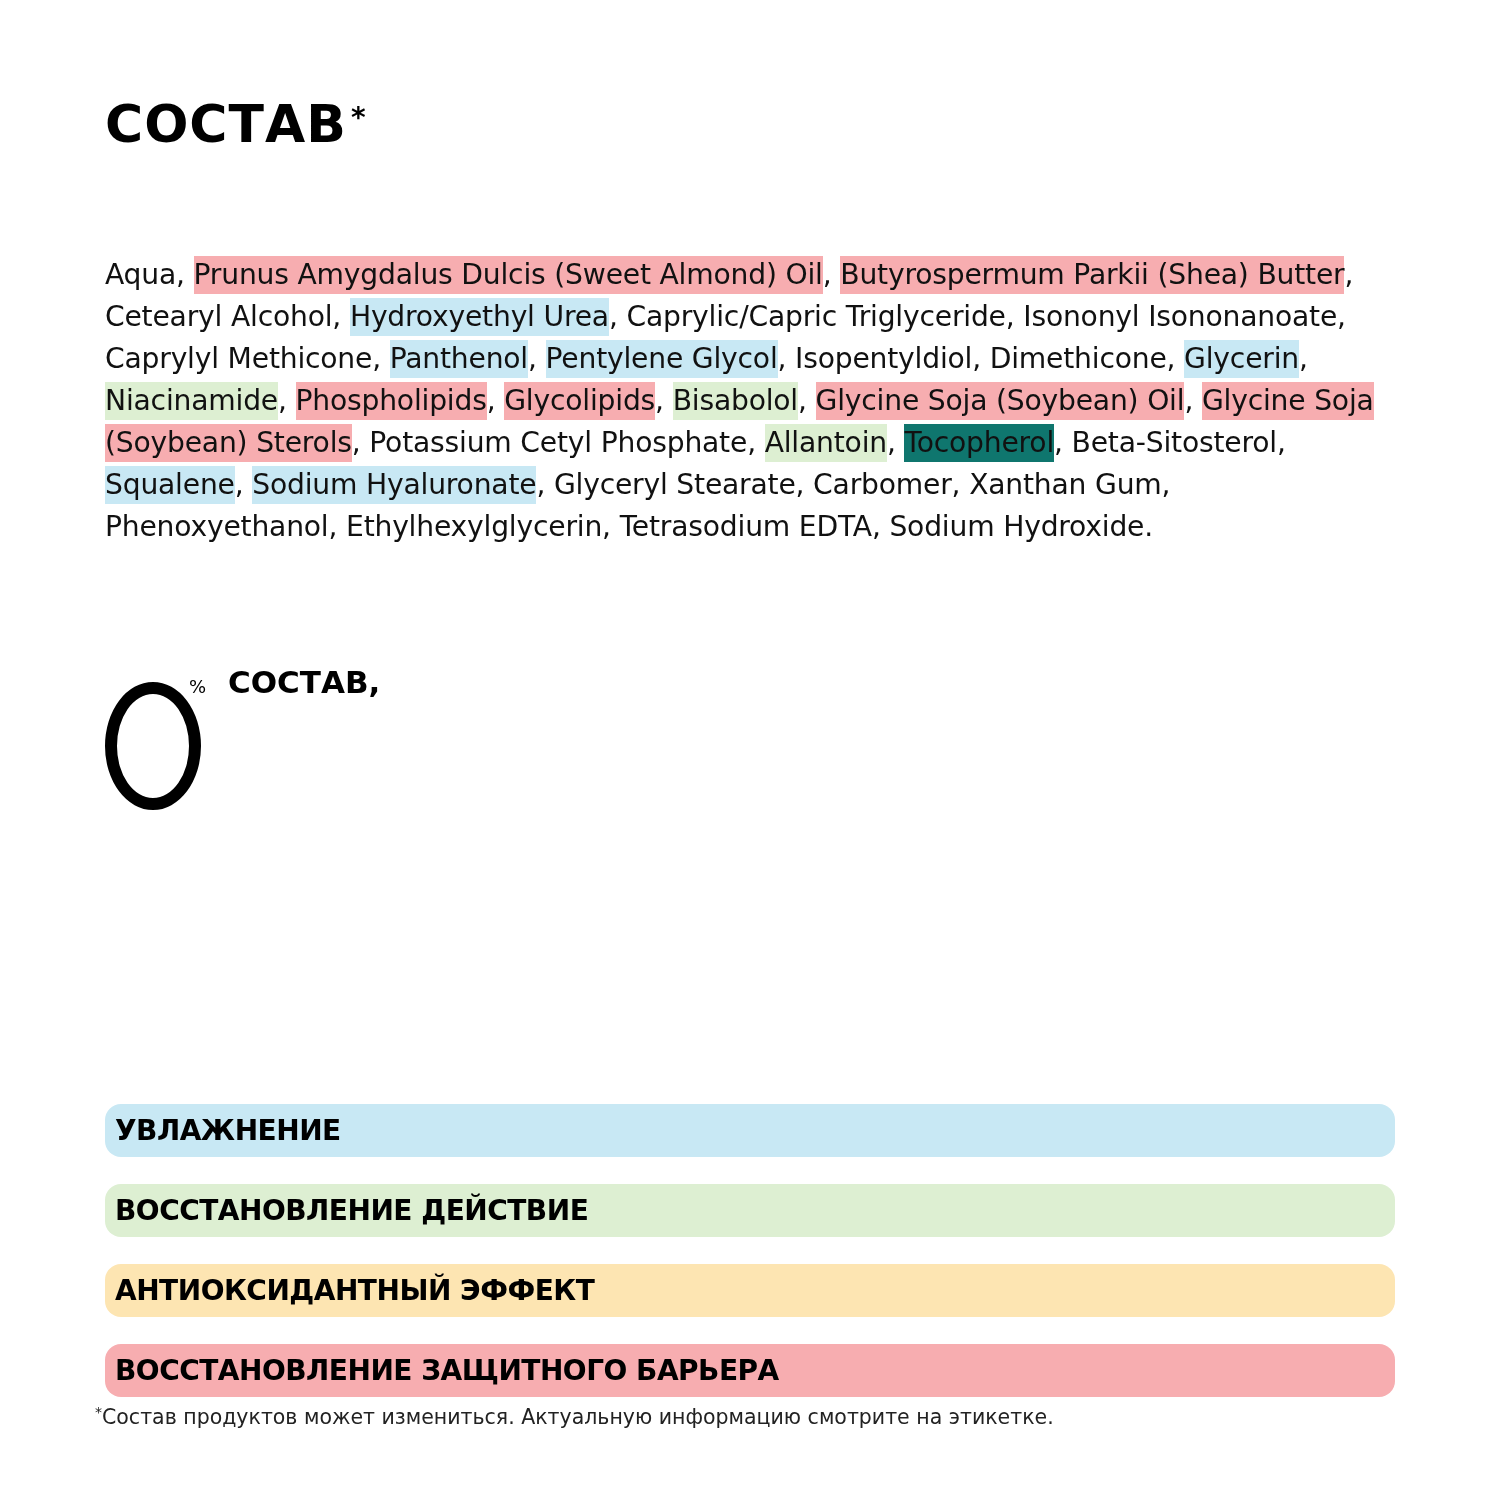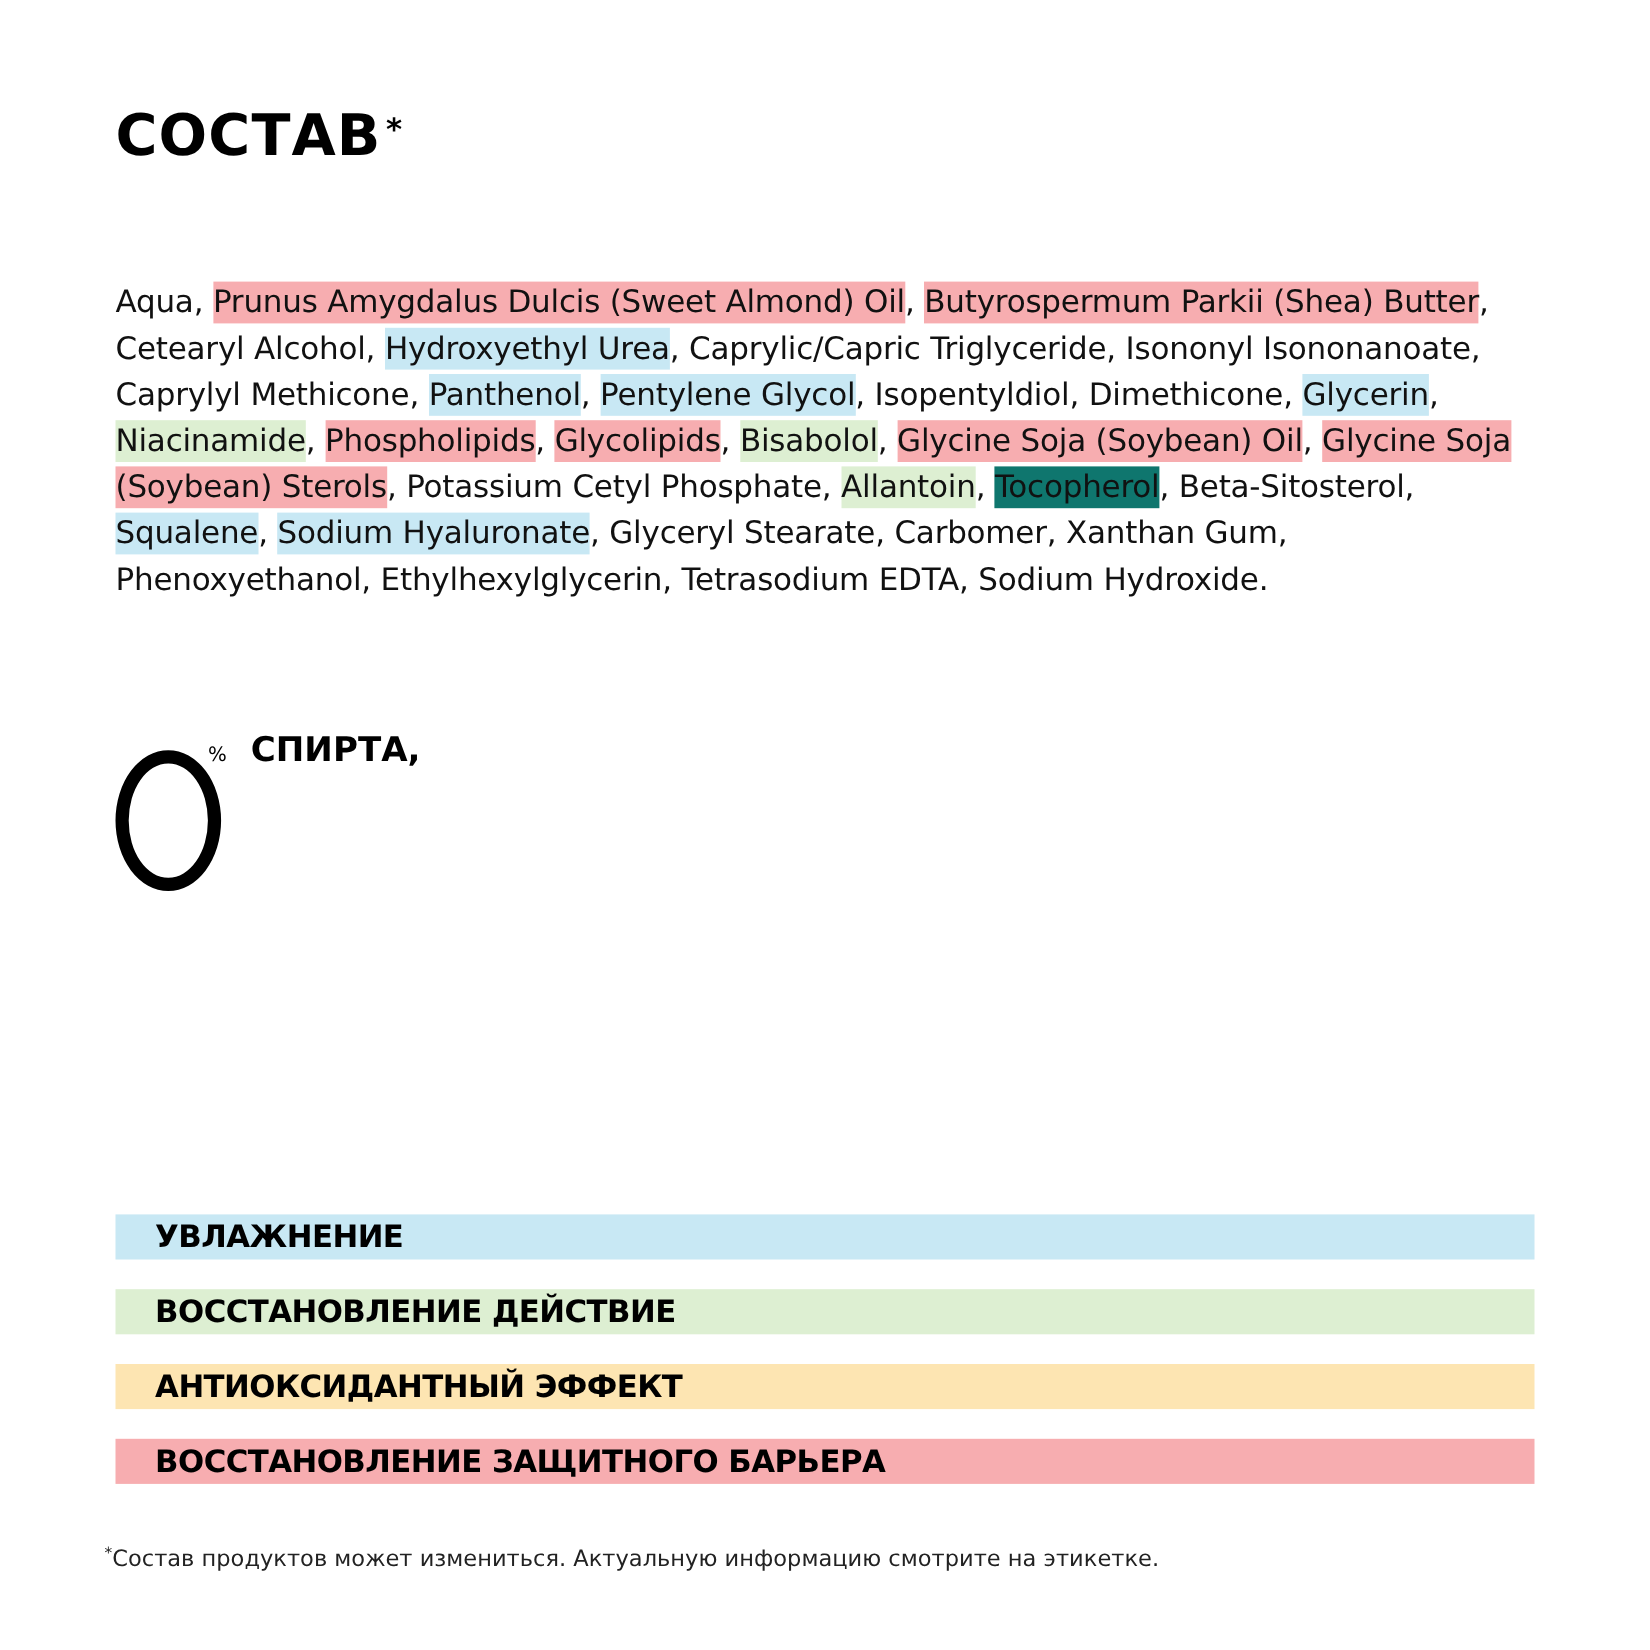--- a/index.html
+++ b/index.html
@@ -38,45 +38,45 @@
   }
   .zero-text {
     position: absolute; left: 123px; top: 0px;
     font-family: "DejaVu Sans", sans-serif; font-weight: bold;
     font-size: 31px; line-height: 44px; color: #000;
   }
   .zero-text div { white-space: nowrap; }
 
   .legend { position: absolute; left: 105px; top: 1104px; width: 1290px; }
   .legend-bar {
-    height: 41px; margin-bottom: 27px; display: flex; align-items: center;
-    padding-left: 36px; box-sizing: border-box;
+    height: 53px; margin-bottom: 27px; display: flex; align-items: center;
+    padding-left: 10px; box-sizing: border-box;
     font-family: "DejaVu Sans", sans-serif; font-weight: bold; font-size: 28px;
-    color: #000; letter-spacing: -0.5px;
+    color: #000; letter-spacing: -0.5px; border-radius: 16px;
   }
 
   .footnote {
     position: absolute; left: 95px; top: 1405px;
     font-family: "DejaVu Sans", sans-serif; font-size: 20.5px; color: #222;
     white-space: nowrap;
   }
   .footnote .star { font-size: 14px; vertical-align: top; position: relative; top: -1px; }
 </style>
 </head>
 <body>
 
 <div class="title"><span>СОСТАВ</span><sup>*</sup></div>
 
 <div class="ingredients" id="ingredients"><span class="ing">Aqua</span>, <span class="ing pink">Prunus Amygdalus Dulcis (Sweet Almond) Oil</span>, <span class="ing pink">Butyrospermum Parkii (Shea) Butter</span>, <span class="ing">Cetearyl Alcohol</span>, <span class="ing blue">Hydroxyethyl Urea</span>, <span class="ing">Caprylic/Capric Triglyceride</span>, <span class="ing">Isononyl Isononanoate</span>, <span class="ing">Caprylyl Methicone</span>, <span class="ing blue">Panthenol</span>, <span class="ing blue">Pentylene Glycol</span>, <span class="ing">Isopentyldiol</span>, <span class="ing">Dimethicone</span>, <span class="ing blue">Glycerin</span>, <span class="ing green">Niacinamide</span>, <span class="ing pink">Phospholipids</span>, <span class="ing pink">Glycolipids</span>, <span class="ing green">Bisabolol</span>, <span class="ing pink">Glycine Soja (Soybean) Oil</span>, <span class="ing pink">Glycine Soja (Soybean) Sterols</span>, <span class="ing">Potassium Cetyl Phosphate</span>, <span class="ing green">Allantoin</span>, <span class="ing yellow">Tocopherol</span>, <span class="ing">Beta-Sitosterol</span>, <span class="ing blue">Squalene</span>, <span class="ing blue">Sodium Hyaluronate</span>, <span class="ing">Glyceryl Stearate</span>, <span class="ing">Carbomer</span>, <span class="ing">Xanthan Gum</span>, <span class="ing">Phenoxyethanol</span>, <span class="ing">Ethylhexylglycerin</span>, <span class="ing">Tetrasodium EDTA</span>, <span class="ing">Sodium Hydroxide</span>.</div>
 
 <div class="zero-block">
   <div class="zero-ring"></div>
   <div class="zero-pct">%</div>
   <div class="zero-text">
-    <div>СПИРТА,</div>
+    <div>СОСТАВ,</div>
   </div>
 </div>
 
 <div class="legend">
   <div class="legend-bar" style="background:#c8e8f4">УВЛАЖНЕНИЕ</div>
   <div class="legend-bar" style="background:#ddefd2">ВОССТАНОВЛЕНИЕ ДЕЙСТВИЕ</div>
   <div class="legend-bar" style="background:#fde5b2">АНТИОКСИДАНТНЫЙ ЭФФЕКТ</div>
   <div class="legend-bar" style="background:#f7adb0">ВОССТАНОВЛЕНИЕ ЗАЩИТНОГО БАРЬЕРА</div>
 </div>
 

